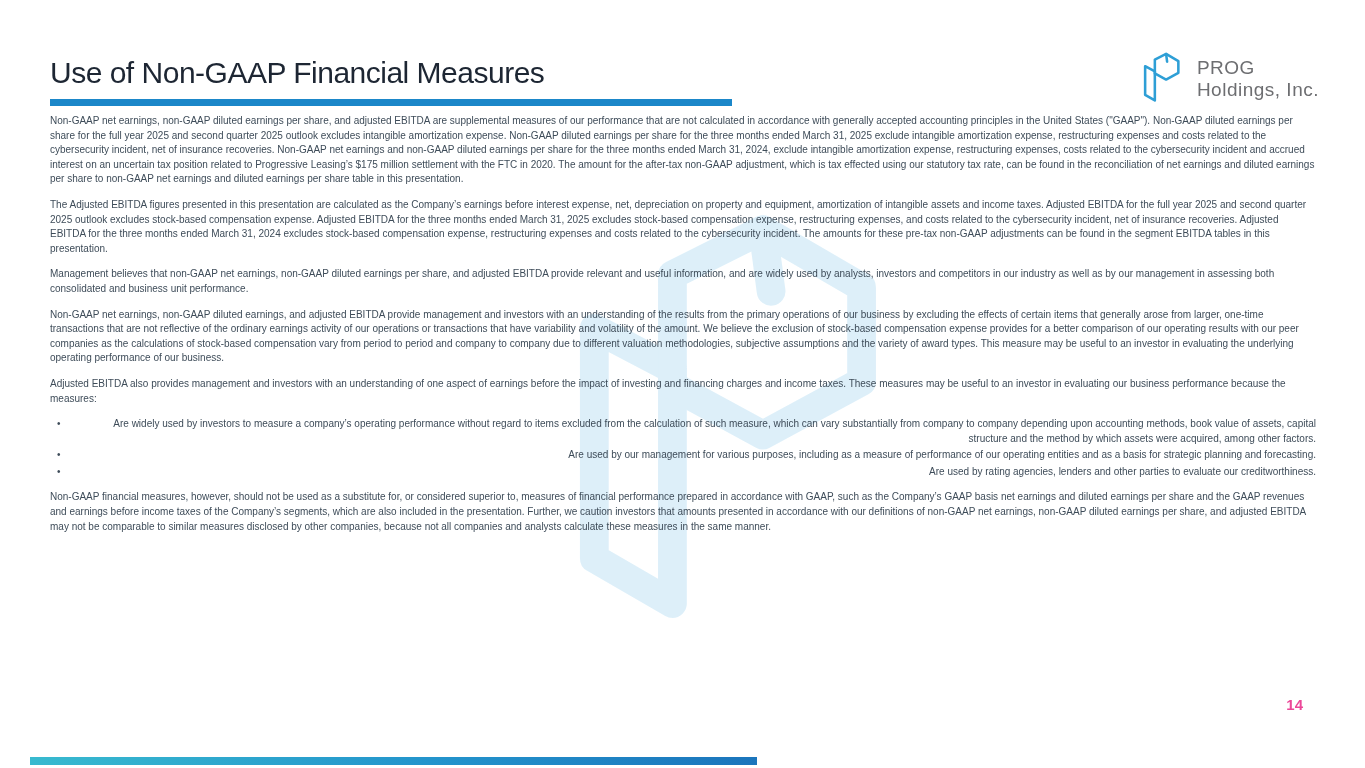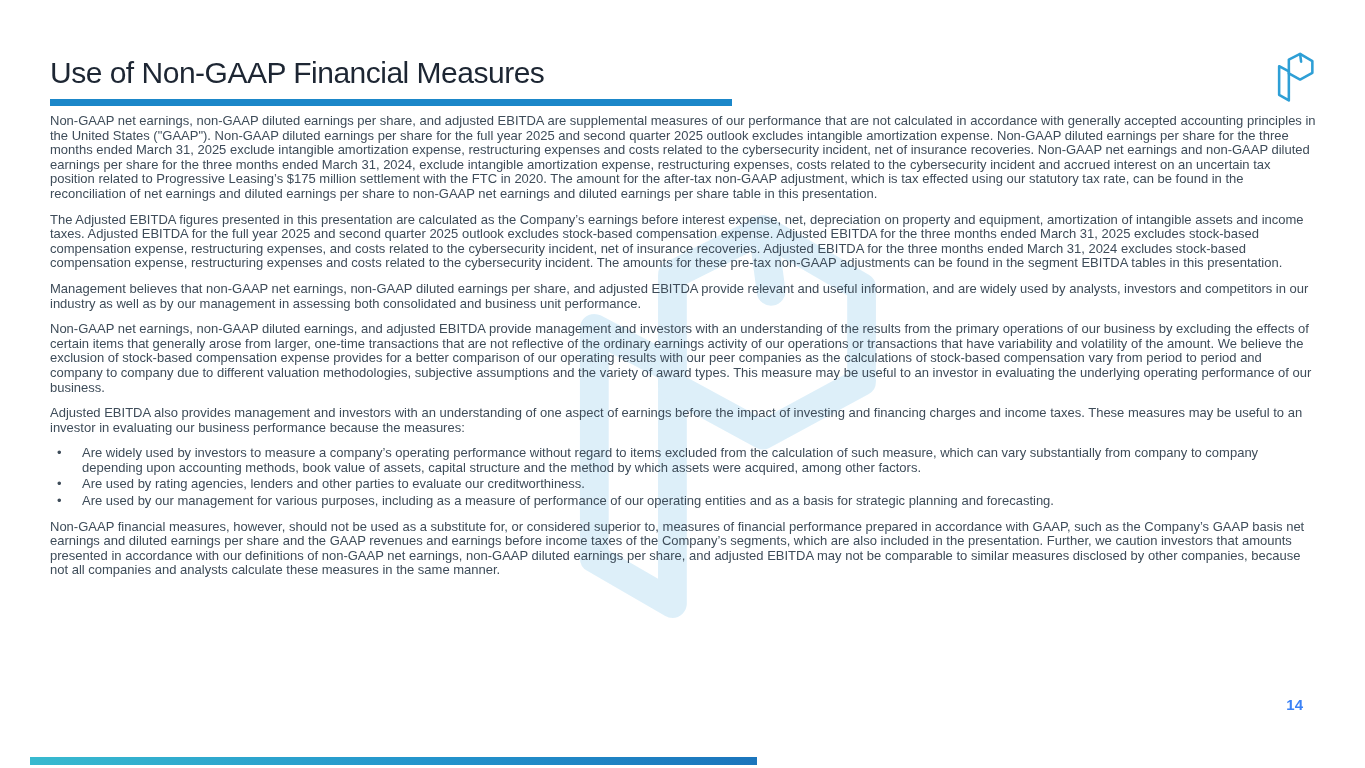--- a/index.html
+++ b/index.html
@@ -61,42 +61,42 @@
   .logo-text { color: #6D6E71; font-size: 19px; line-height: 22px; letter-spacing: 0.5px; }
 
   
   .body-copy {
     position: absolute;
     left: 50px;
     top: 114px;
     width: 1266px;
     z-index: 1;
     color: #3E4C59;
-    font-size: 13px;
+    font-size: 10px;
     line-height: 14.6px;
   }
   .body-copy p { margin: 0 0 11px 0; }
   .bullet-list { list-style: none; margin: 0 0 11px 0; padding: 0; }
-  .bullet-list li { position: relative; padding-left: 32px; margin-bottom: 2px; }
+  .bullet-list li { position: relative; padding-left: 32px; margin-bottom: 2px; text-align: right; }
   .bullet-list li::before {
     content: "\2022";
     position: absolute;
     left: 7px;
     top: 0;
     color: #3E4C59;
   }
 
   
   .page-number {
     position: absolute;
     right: 62px;
     top: 696px;
     font-size: 15px;
     font-weight: 700;
-    color: #3b82f6;
+    color: #ec4899;
     z-index: 2;
   }
   .footer-bar {
     position: absolute;
     left: 30px;
     top: 757px;
     width: 727px;
     height: 8px;
     background: linear-gradient(90deg, #38BACF 0%, #2394CC 55%, #1B75BC 100%);
     z-index: 2;
@@ -115,32 +115,36 @@
 
   <h1 class="page-title">Use of Non-GAAP Financial Measures</h1>
   <div class="title-underline"></div>
 
   <div class="logo">
     <svg class="logo-mark" viewBox="0 0 90 110" aria-hidden="true">
       <path d="M12 30 L31 40 L31 97 L12 86 Z"></path>
       <path d="M31 40 L31 17 L53 6 L77 20 L77 43 L53 56 L31 44 Z"></path>
       <path d="M53 6 L55 21"></path>
     </svg>
+    <div class="logo-text">
+      <div>PROG</div>
+      <div>Holdings, Inc.</div>
+    </div>
   </div>
 
   <div class="body-copy">
     <p>Non-GAAP net earnings, non-GAAP diluted earnings per share, and adjusted EBITDA are supplemental measures of our performance that are not calculated in accordance with generally accepted accounting principles in the United States ("GAAP"). Non-GAAP diluted earnings per share for the full year 2025 and second quarter 2025 outlook excludes intangible amortization expense. Non-GAAP diluted earnings per share for the three months ended March 31, 2025 exclude intangible amortization expense, restructuring expenses and costs related to the cybersecurity incident, net of insurance recoveries. Non-GAAP net earnings and non-GAAP diluted earnings per share for the three months ended March 31, 2024, exclude intangible amortization expense, restructuring expenses, costs related to the cybersecurity incident and accrued interest on an uncertain tax position related to Progressive Leasing’s $175 million settlement with the FTC in 2020. The amount for the after-tax non-GAAP adjustment, which is tax effected using our statutory tax rate, can be found in the reconciliation of net earnings and diluted earnings per share to non-GAAP net earnings and diluted earnings per share table in this presentation.</p>
     <p>The Adjusted EBITDA figures presented in this presentation are calculated as the Company’s earnings before interest expense, net, depreciation on property and equipment, amortization of intangible assets and income taxes. Adjusted EBITDA for the full year 2025 and second quarter 2025 outlook excludes stock-based compensation expense. Adjusted EBITDA for the three months ended March 31, 2025 excludes stock-based compensation expense, restructuring expenses, and costs related to the cybersecurity incident, net of insurance recoveries. Adjusted EBITDA for the three months ended March 31, 2024 excludes stock-based compensation expense, restructuring expenses and costs related to the cybersecurity incident. The amounts for these pre-tax non-GAAP adjustments can be found in the segment EBITDA tables in this presentation.</p>
     <p>Management believes that non-GAAP net earnings, non-GAAP diluted earnings per share, and adjusted EBITDA provide relevant and useful information, and are widely used by analysts, investors and competitors in our industry as well as by our management in assessing both consolidated and business unit performance.</p>
     <p>Non-GAAP net earnings, non-GAAP diluted earnings, and adjusted EBITDA provide management and investors with an understanding of the results from the primary operations of our business by excluding the effects of certain items that generally arose from larger, one-time transactions that are not reflective of the ordinary earnings activity of our operations or transactions that have variability and volatility of the amount. We believe the exclusion of stock-based compensation expense provides for a better comparison of our operating results with our peer companies as the calculations of stock-based compensation vary from period to period and company to company due to different valuation methodologies, subjective assumptions and the variety of award types. This measure may be useful to an investor in evaluating the underlying operating performance of our business.</p>
     <p>Adjusted EBITDA also provides management and investors with an understanding of one aspect of earnings before the impact of investing and financing charges and income taxes. These measures may be useful to an investor in evaluating our business performance because the measures:</p>
     <ul class="bullet-list">
       <li>Are widely used by investors to measure a company’s operating performance without regard to items excluded from the calculation of such measure, which can vary substantially from company to company depending upon accounting methods, book value of assets, capital structure and the method by which assets were acquired, among other factors.</li>
+      <li>Are used by our management for various purposes, including as a measure of performance of our operating entities and as a basis for strategic planning and forecasting.</li>
       <li>Are used by rating agencies, lenders and other parties to evaluate our creditworthiness.</li>
-      <li>Are used by our management for various purposes, including as a measure of performance of our operating entities and as a basis for strategic planning and forecasting.</li>
     </ul>
     <p>Non-GAAP financial measures, however, should not be used as a substitute for, or considered superior to, measures of financial performance prepared in accordance with GAAP, such as the Company’s GAAP basis net earnings and diluted earnings per share and the GAAP revenues and earnings before income taxes of the Company’s segments, which are also included in the presentation. Further, we caution investors that amounts presented in accordance with our definitions of non-GAAP net earnings, non-GAAP diluted earnings per share, and adjusted EBITDA may not be comparable to similar measures disclosed by other companies, because not all companies and analysts calculate these measures in the same manner.</p>
   </div>
 
   <div class="page-number">14</div>
   <div class="footer-bar"></div>
 
 </div>
 
 </body></html>

